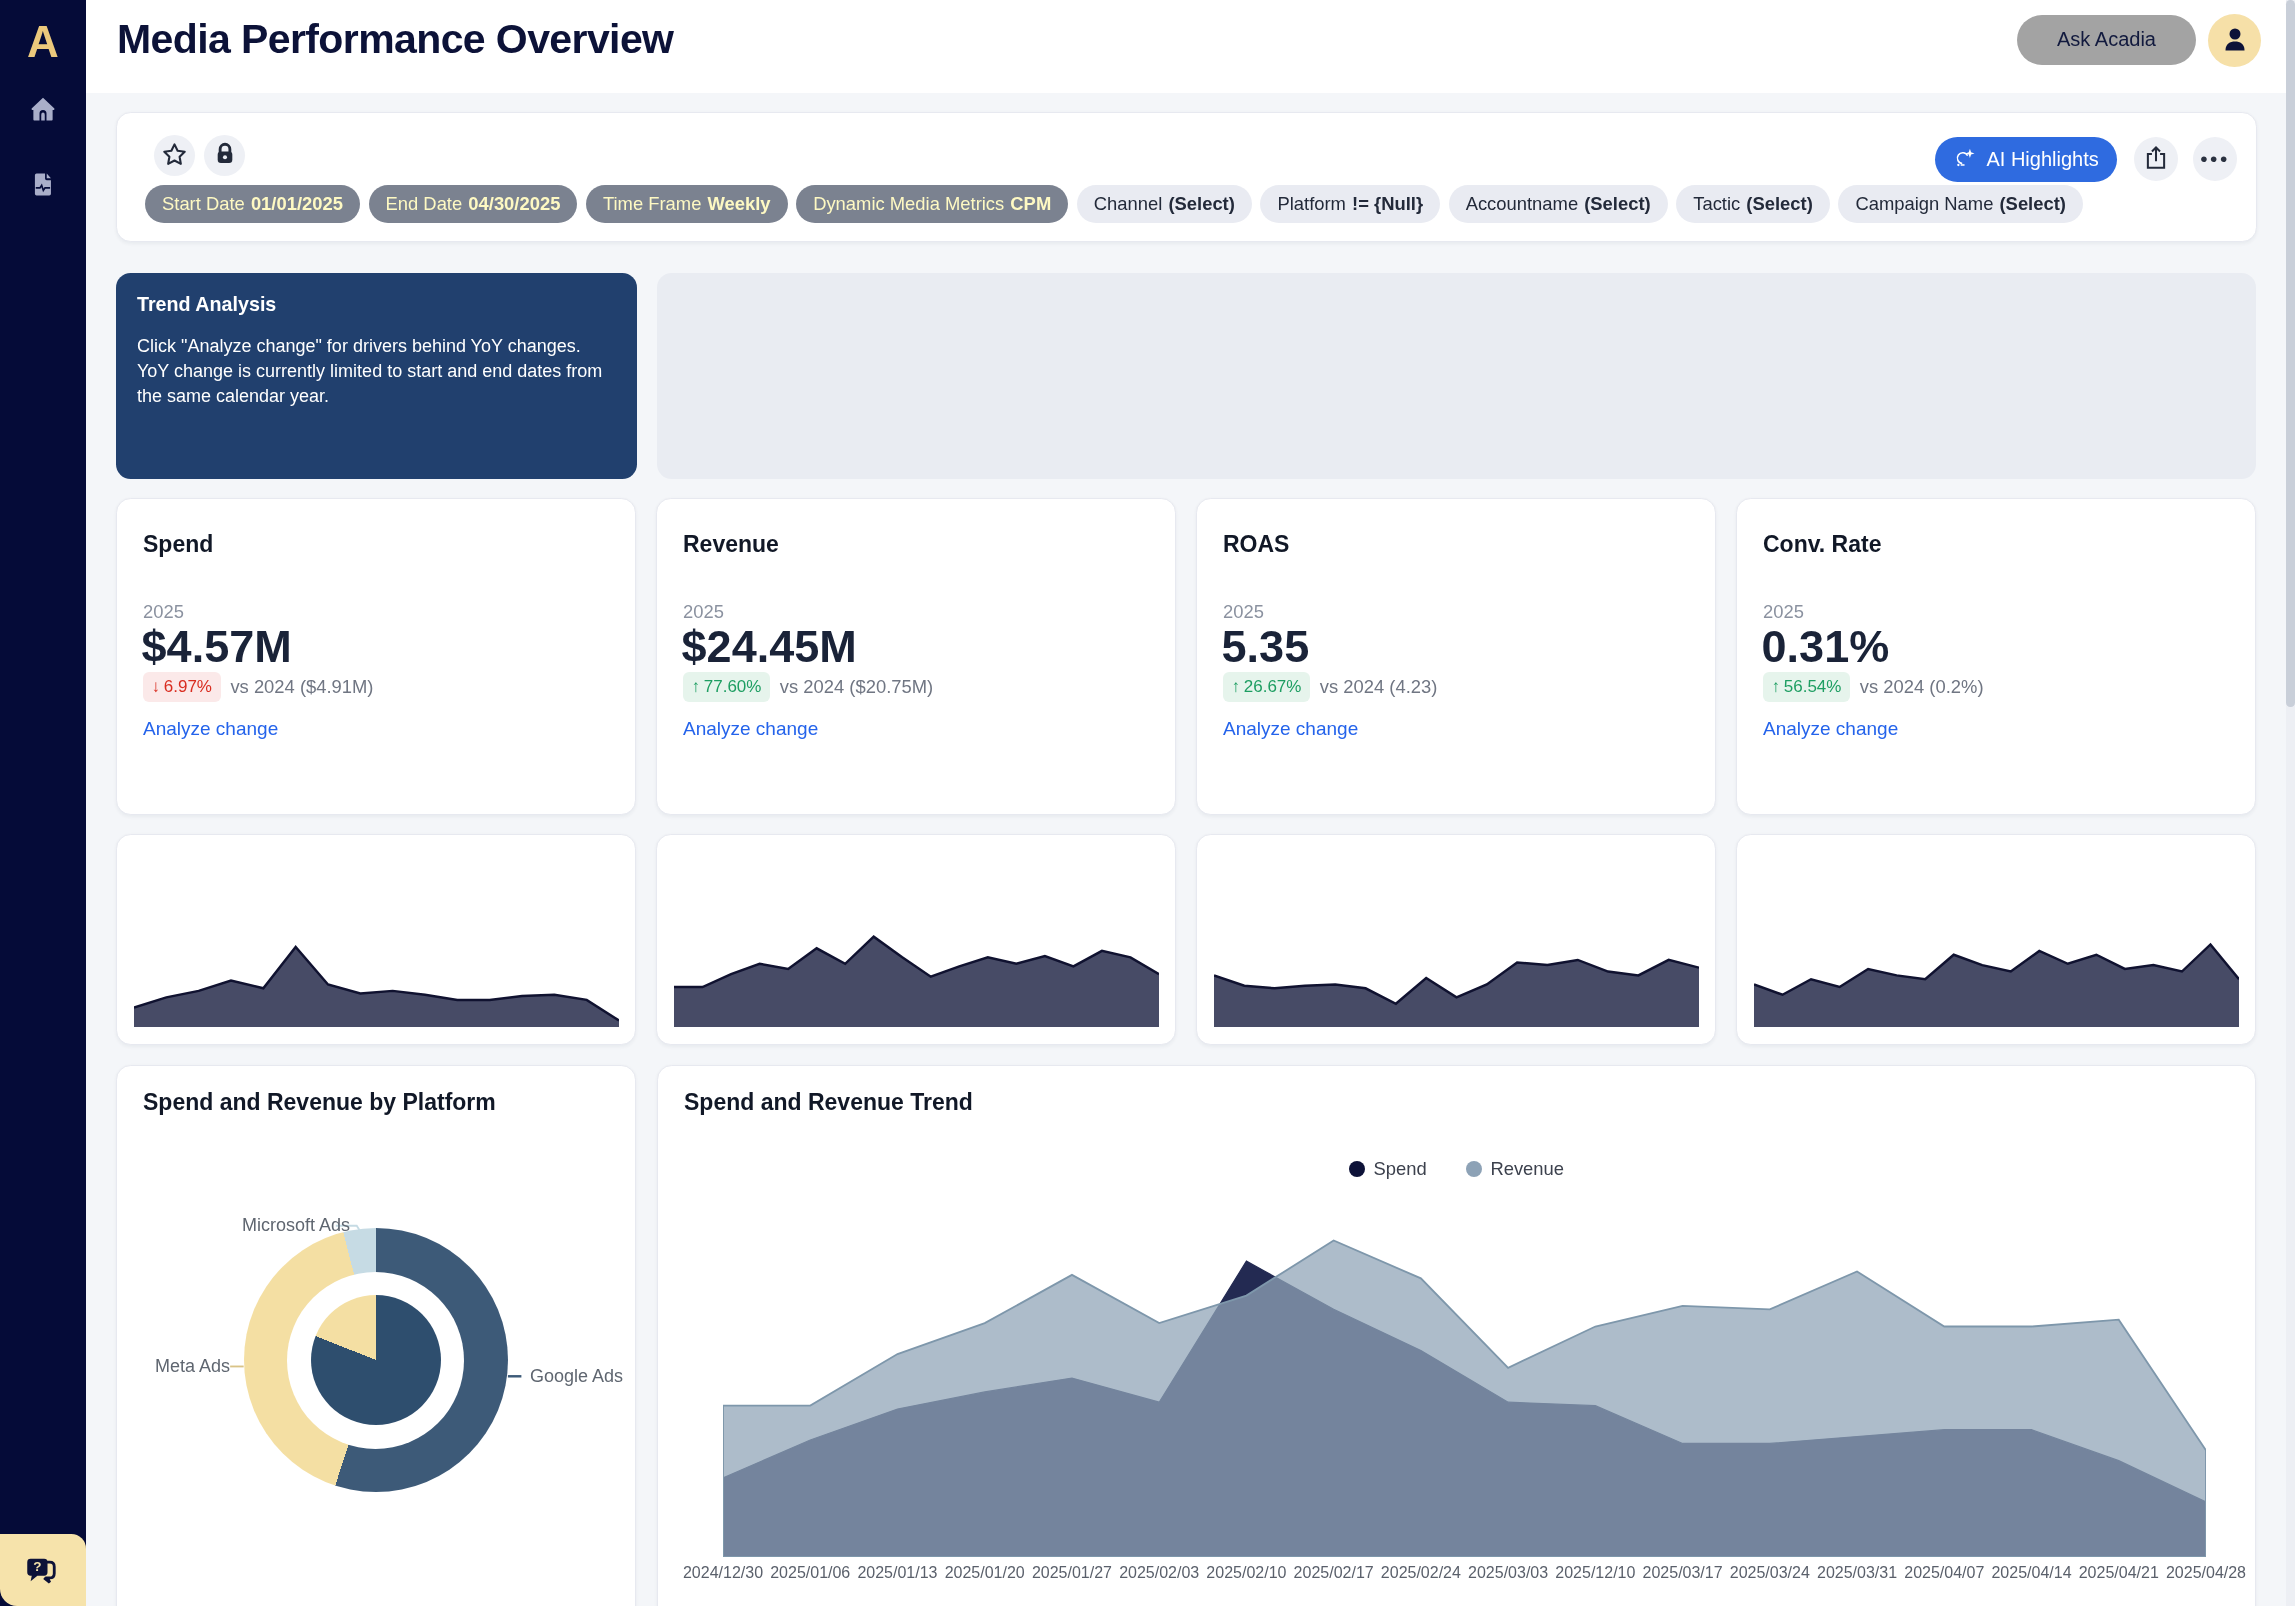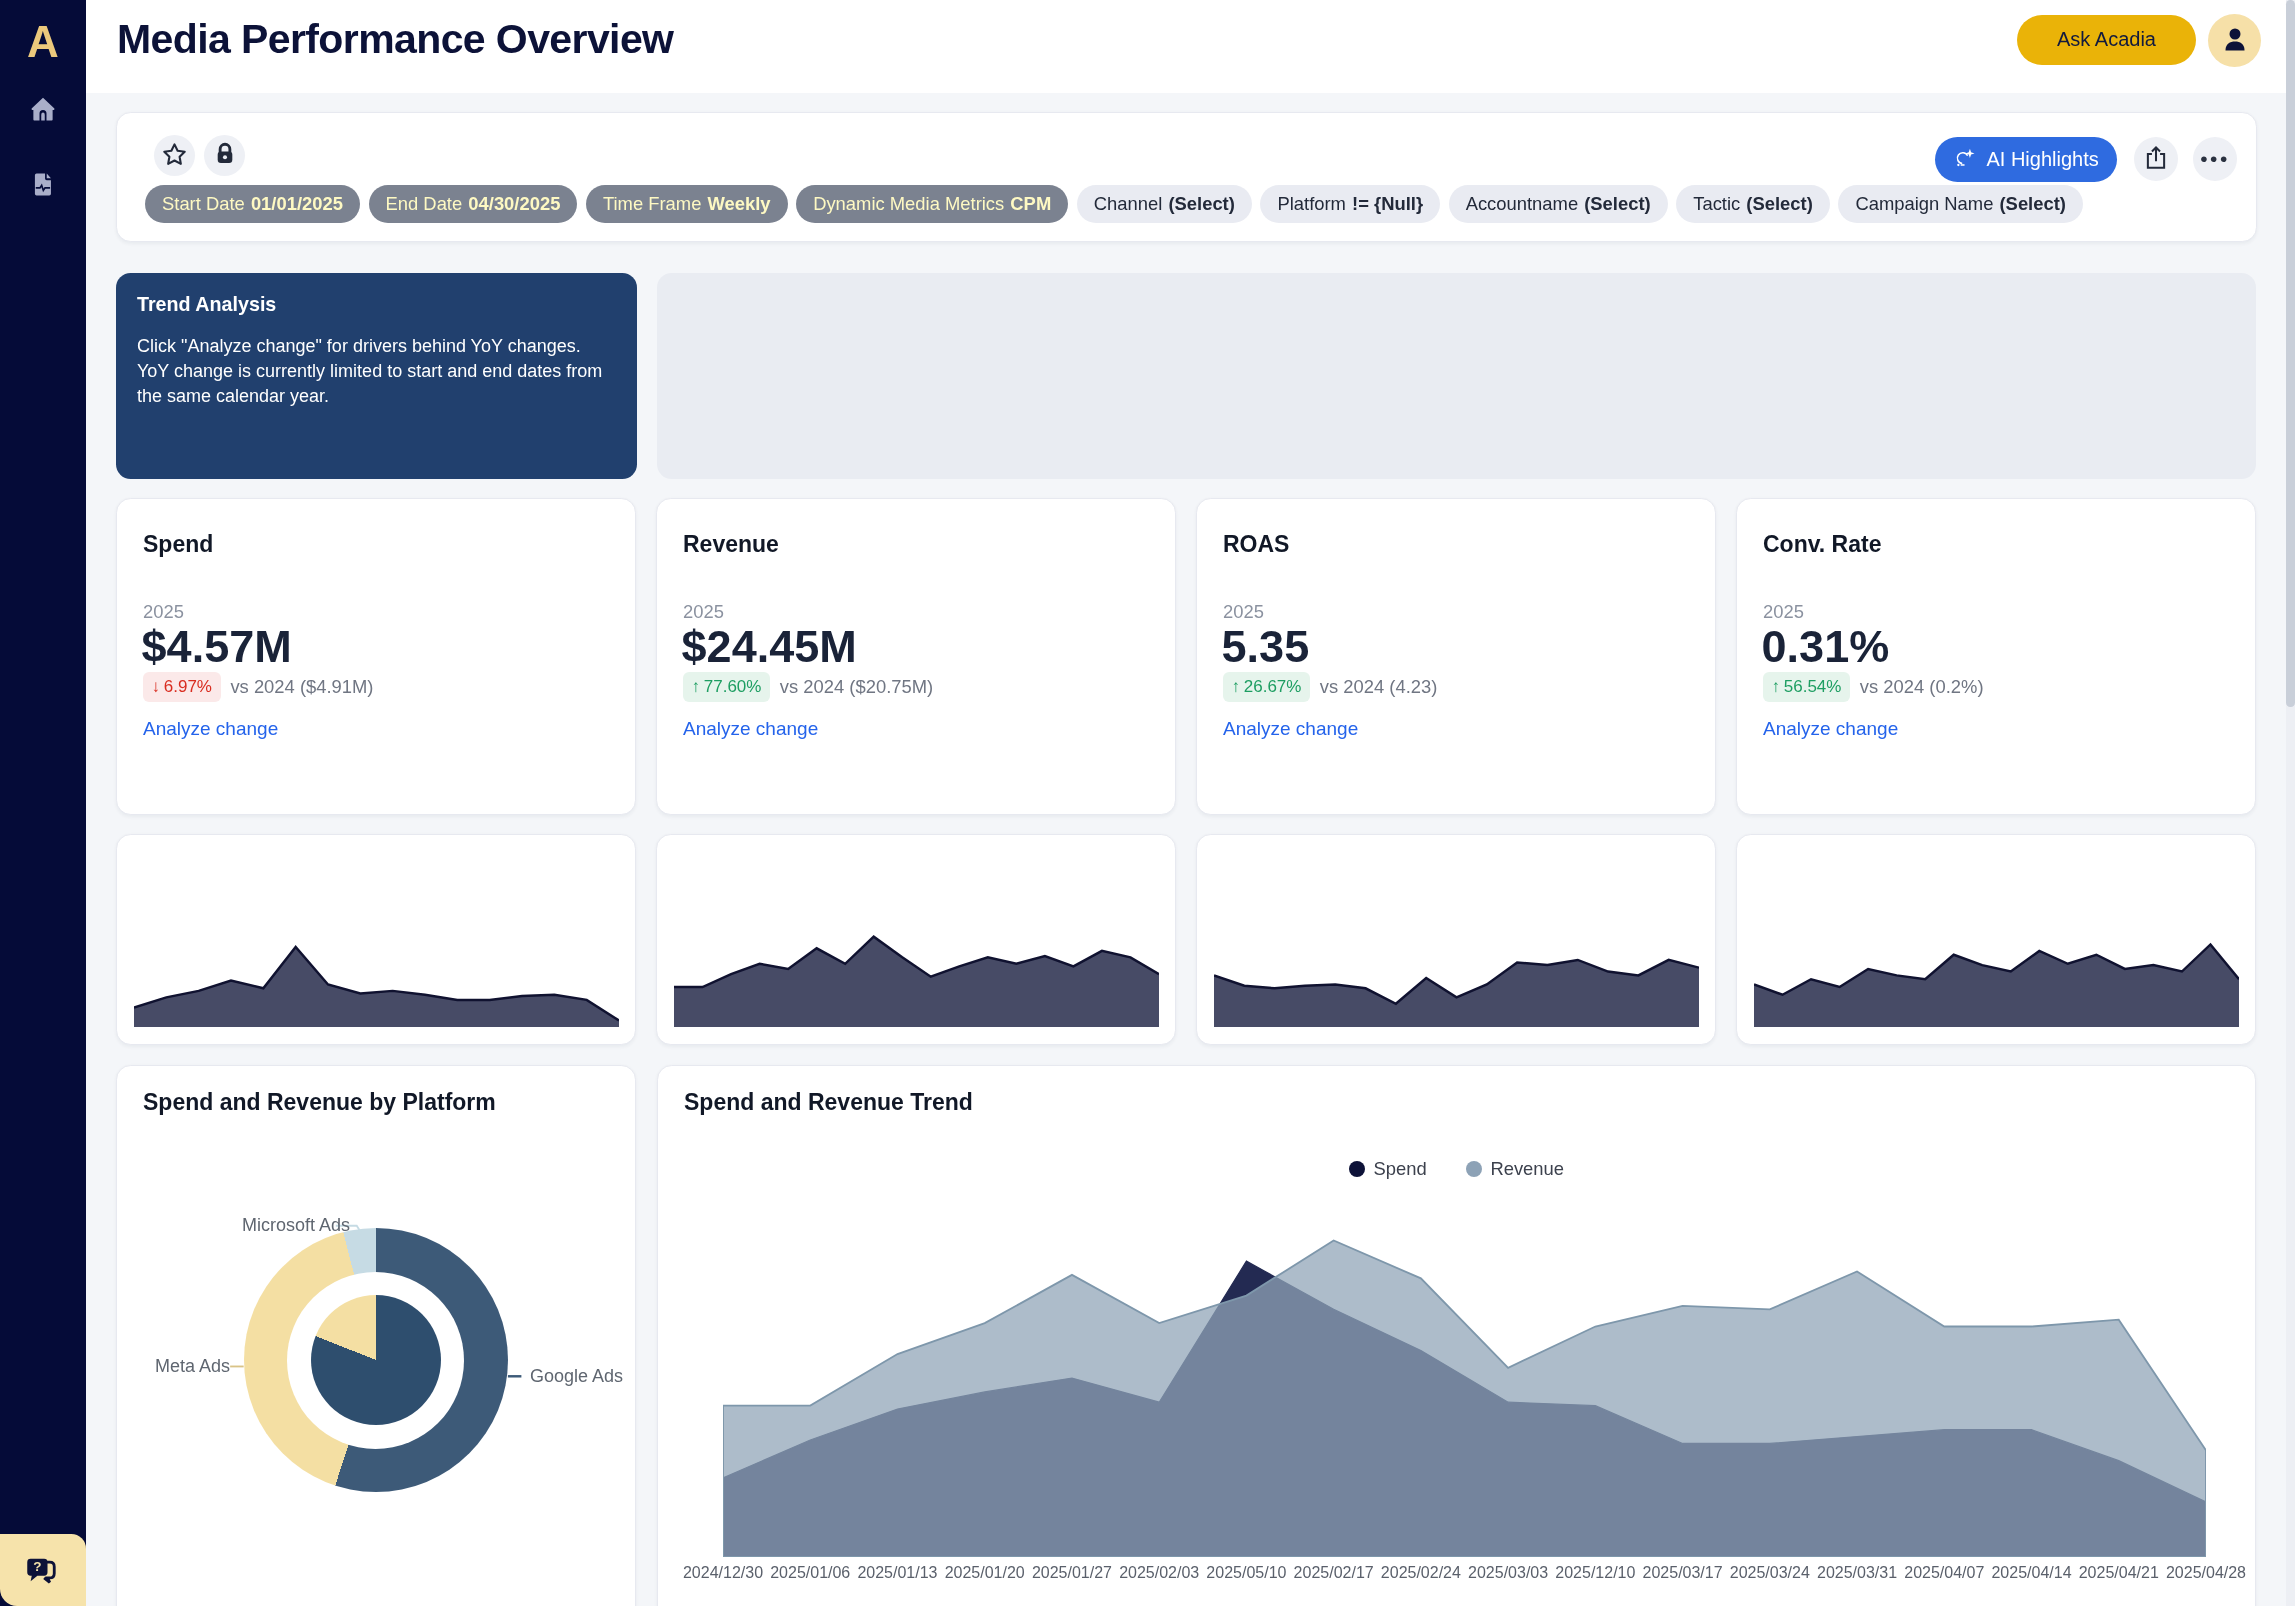--- a/index.html
+++ b/index.html
@@ -12,21 +12,21 @@
   .logo{position:absolute;left:0;top:17px;width:86px;text-align:center;
         font-size:44px;font-weight:bold;color:#ecc97c;}
   .side-icon{position:absolute;left:29px;width:28px;height:28px;}
   .chat-fab{position:absolute;left:0;top:1534px;width:86px;height:72px;background:#f6e3ab;
         border-radius:0 14.7px 0 17px;display:flex;align-items:center;justify-content:center;cursor:pointer;}
   
   .header-band{position:absolute;left:86px;top:0;width:2209px;height:93px;background:#ffffff;}
   .page-title{position:absolute;left:117px;top:16px;font-size:41px;font-weight:bold;
         color:#0c1238;letter-spacing:-0.6px;}
   .ask-btn{position:absolute;left:2017px;top:14.7px;width:179px;height:50px;border-radius:25px;
-        background:#eab308;display:flex;align-items:center;justify-content:center;
+        background:#a3a3a3;display:flex;align-items:center;justify-content:center;
         font-size:20px;color:#121a3e;cursor:pointer;}
   .avatar{position:absolute;left:2208px;top:13.5px;width:53px;height:53px;border-radius:50%;
         background:#f6e0a8;display:flex;align-items:center;justify-content:center;cursor:pointer;}
   
   .card{position:absolute;background:#fff;border:0.6px solid #e7e9f0;border-radius:14.7px;
         box-shadow:0 1.2px 3.7px rgba(20,30,60,.05);box-sizing:border-box;}
   .filter-card{left:116px;top:112px;width:2141px;height:130px;}
   .round-btn{position:absolute;border-radius:50%;background:#eef0f5;display:flex;
         align-items:center;justify-content:center;cursor:pointer;}
   .pill-row{position:absolute;left:28px;top:72px;display:flex;gap:8.6px;}
@@ -308,21 +308,21 @@
       <path d="M0,431.2L142,369.6L284,319.20000000000005L426,291.2L568,268.8L710,308L852,78.40000000000003L994,156.8L1136,224L1278,308L1420,313.6L1562,375.2L1704,375.2L1845.9999999999998,364L1988,352.8L2130,352.8L2272,403.2L2414,470.4L2414,560L0,560Z" fill="#232a52" stroke="#232a52" stroke-width="2"></path>
       <path d="M0,313.6L142,313.6L284,229.60000000000002L426,179.2L568,100.80000000000001L710,179.2L852,134.39999999999998L994,44.799999999999955L1136,106.39999999999998L1278,252L1420,184.79999999999995L1562,151.2L1704,156.8L1845.9999999999998,95.20000000000005L1988,184.79999999999995L2130,184.79999999999995L2272,173.60000000000002L2414,386.4L2414,560L0,560Z" fill="rgba(144,164,184,0.74)" stroke="#7e97ab" stroke-width="3"></path>
     </svg>
   <div class="axis-row" id="axis-row">
       <span>2024/12/30</span>
       <span>2025/01/06</span>
       <span>2025/01/13</span>
       <span>2025/01/20</span>
       <span>2025/01/27</span>
       <span>2025/02/03</span>
-      <span>2025/05/10</span>
+      <span>2025/02/10</span>
       <span>2025/02/17</span>
       <span>2025/02/24</span>
       <span>2025/03/03</span>
       <span>2025/12/10</span>
       <span>2025/03/17</span>
       <span>2025/03/24</span>
       <span>2025/03/31</span>
       <span>2025/04/07</span>
       <span>2025/04/14</span>
       <span>2025/04/21</span>

